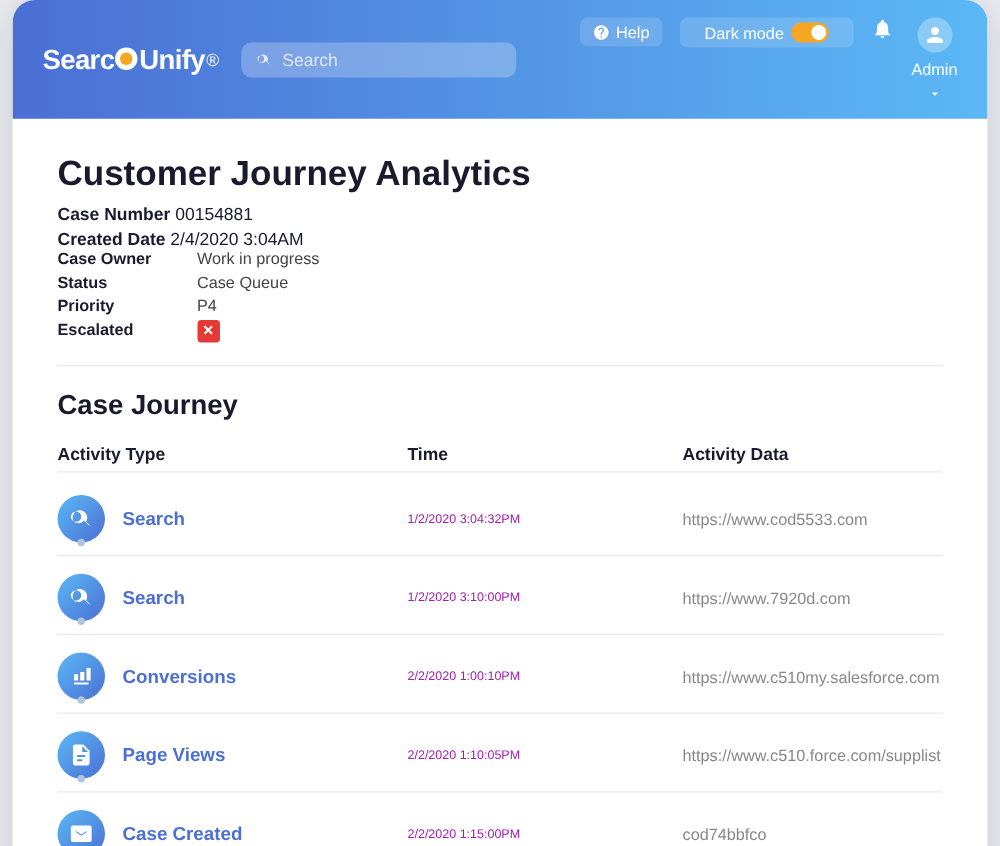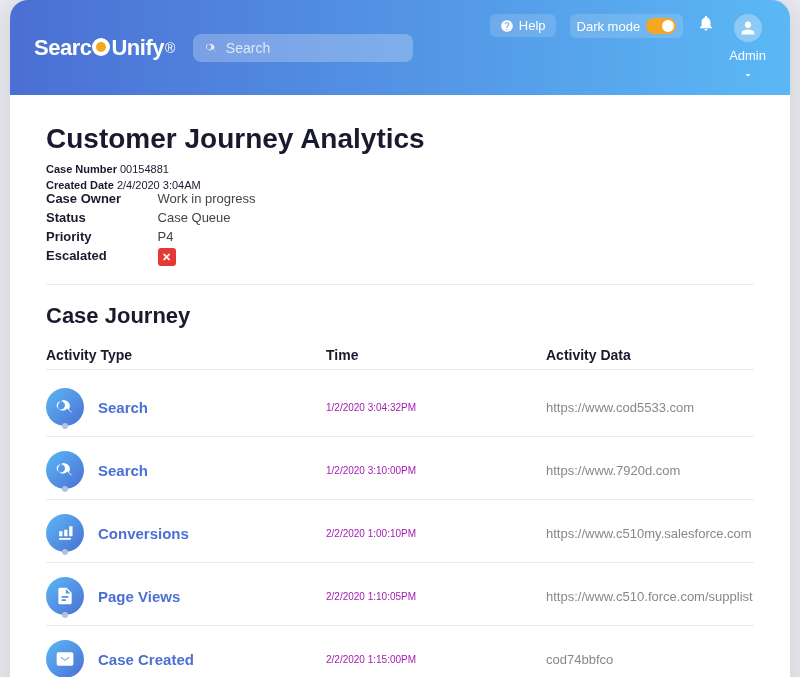--- a/index.html
+++ b/index.html
@@ -94,21 +94,21 @@
       padding: 4px 10px;
     }
     .dark-mode-btn {
       display: flex;
       align-items: center;
       gap: 6px;
       color: #fff;
       font-size: 13px;
       background: rgba(255,255,255,0.15);
       border-radius: 6px;
-      padding: 4px 7px;
+      padding: 4px 20px;
     }
     .toggle {
       width: 30px;
       height: 16px;
       background: #f5a623;
       border-radius: 8px;
       position: relative;
       display: inline-block;
     }
     .toggle-dot {
@@ -155,21 +155,21 @@
       margin-bottom: 8px;
       flex-direction: column;
     }
     .case-title {
       font-size: 28px;
       font-weight: 800;
       color: #1a1a2e;
       margin-bottom: 8px;
     }
     .case-meta {
-      font-size: 11px;
+      font-size: 14px;
       color: #1a1a2e;
     }
     .case-meta span.label { font-weight: 700; }
     .case-info-right {
       display: grid;
       grid-template-columns: auto auto;
       gap: 4px 16px;
       font-size: 13px;
       color: #1a1a2e;
       min-width: 230px;

